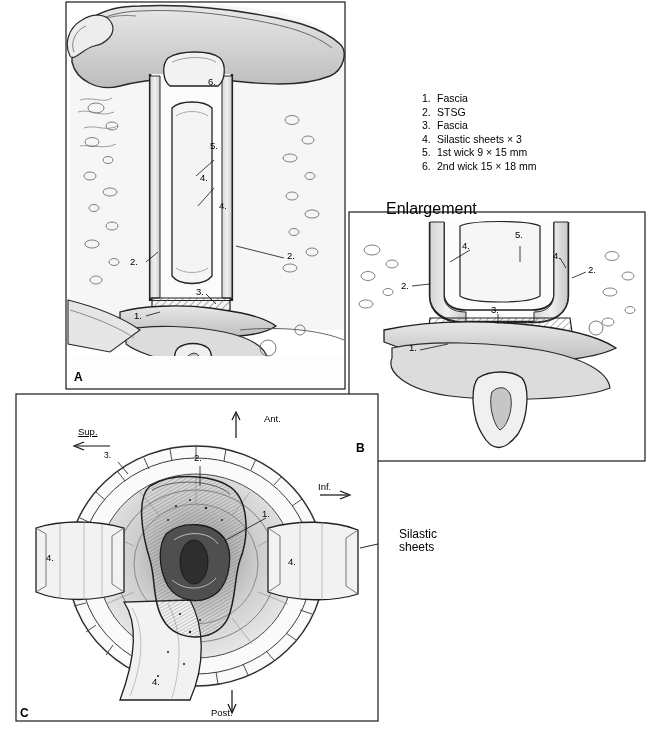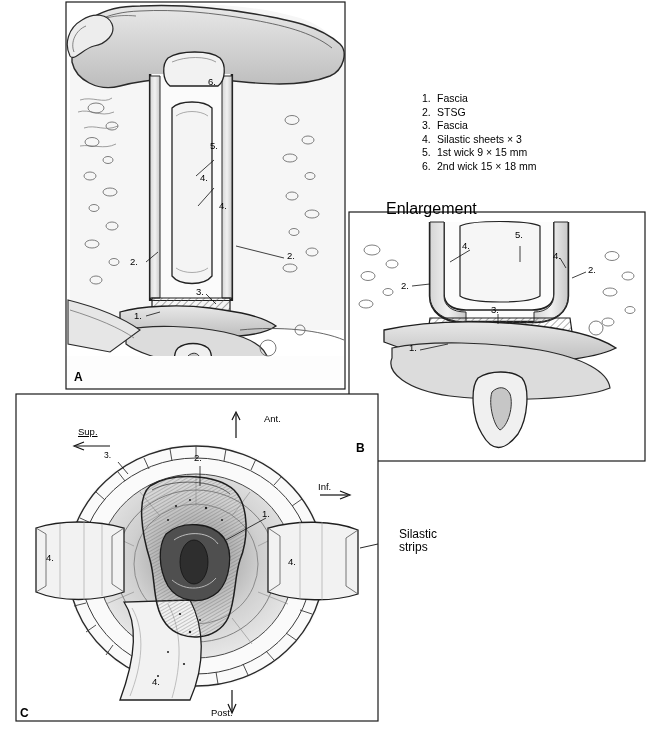--- a/index.html
+++ b/index.html
@@ -407,21 +407,21 @@
   <div class="callout" style="left:491px; top:304px;">3.</div>
   <div class="callout" style="left:409px; top:342px;">1.</div>
 
   <div class="panel-letter" style="left:20px; top:706px;">C</div>
   <div class="dir-label" style="left:240px; top:413px;margin-left:24px;">Ant.</div>
   <div class="dir-label" style="left:78px; top:426px;text-decoration:underline;">Sup.</div>
   <div class="dir-label" style="left:318px; top:481px;">Inf.</div>
   <div class="dir-label" style="left:211px; top:707px;">Post.</div>
   <div class="silastic-label" style="left:399px; top:528px;">
     <div>Silastic</div>
-    <div>strips</div>
+    <div>sheets</div>
   </div>
   <div class="callout small" style="left:104px; top:450px;">3.</div>
   <div class="callout" style="left:194px; top:452px;">2.</div>
   <div class="callout" style="left:262px; top:508px;">1.</div>
   <div class="callout" style="left:46px; top:552px;">4.</div>
   <div class="callout" style="left:288px; top:556px;">4.</div>
   <div class="callout" style="left:152px; top:676px;">4.</div>
 
 </div>
 

